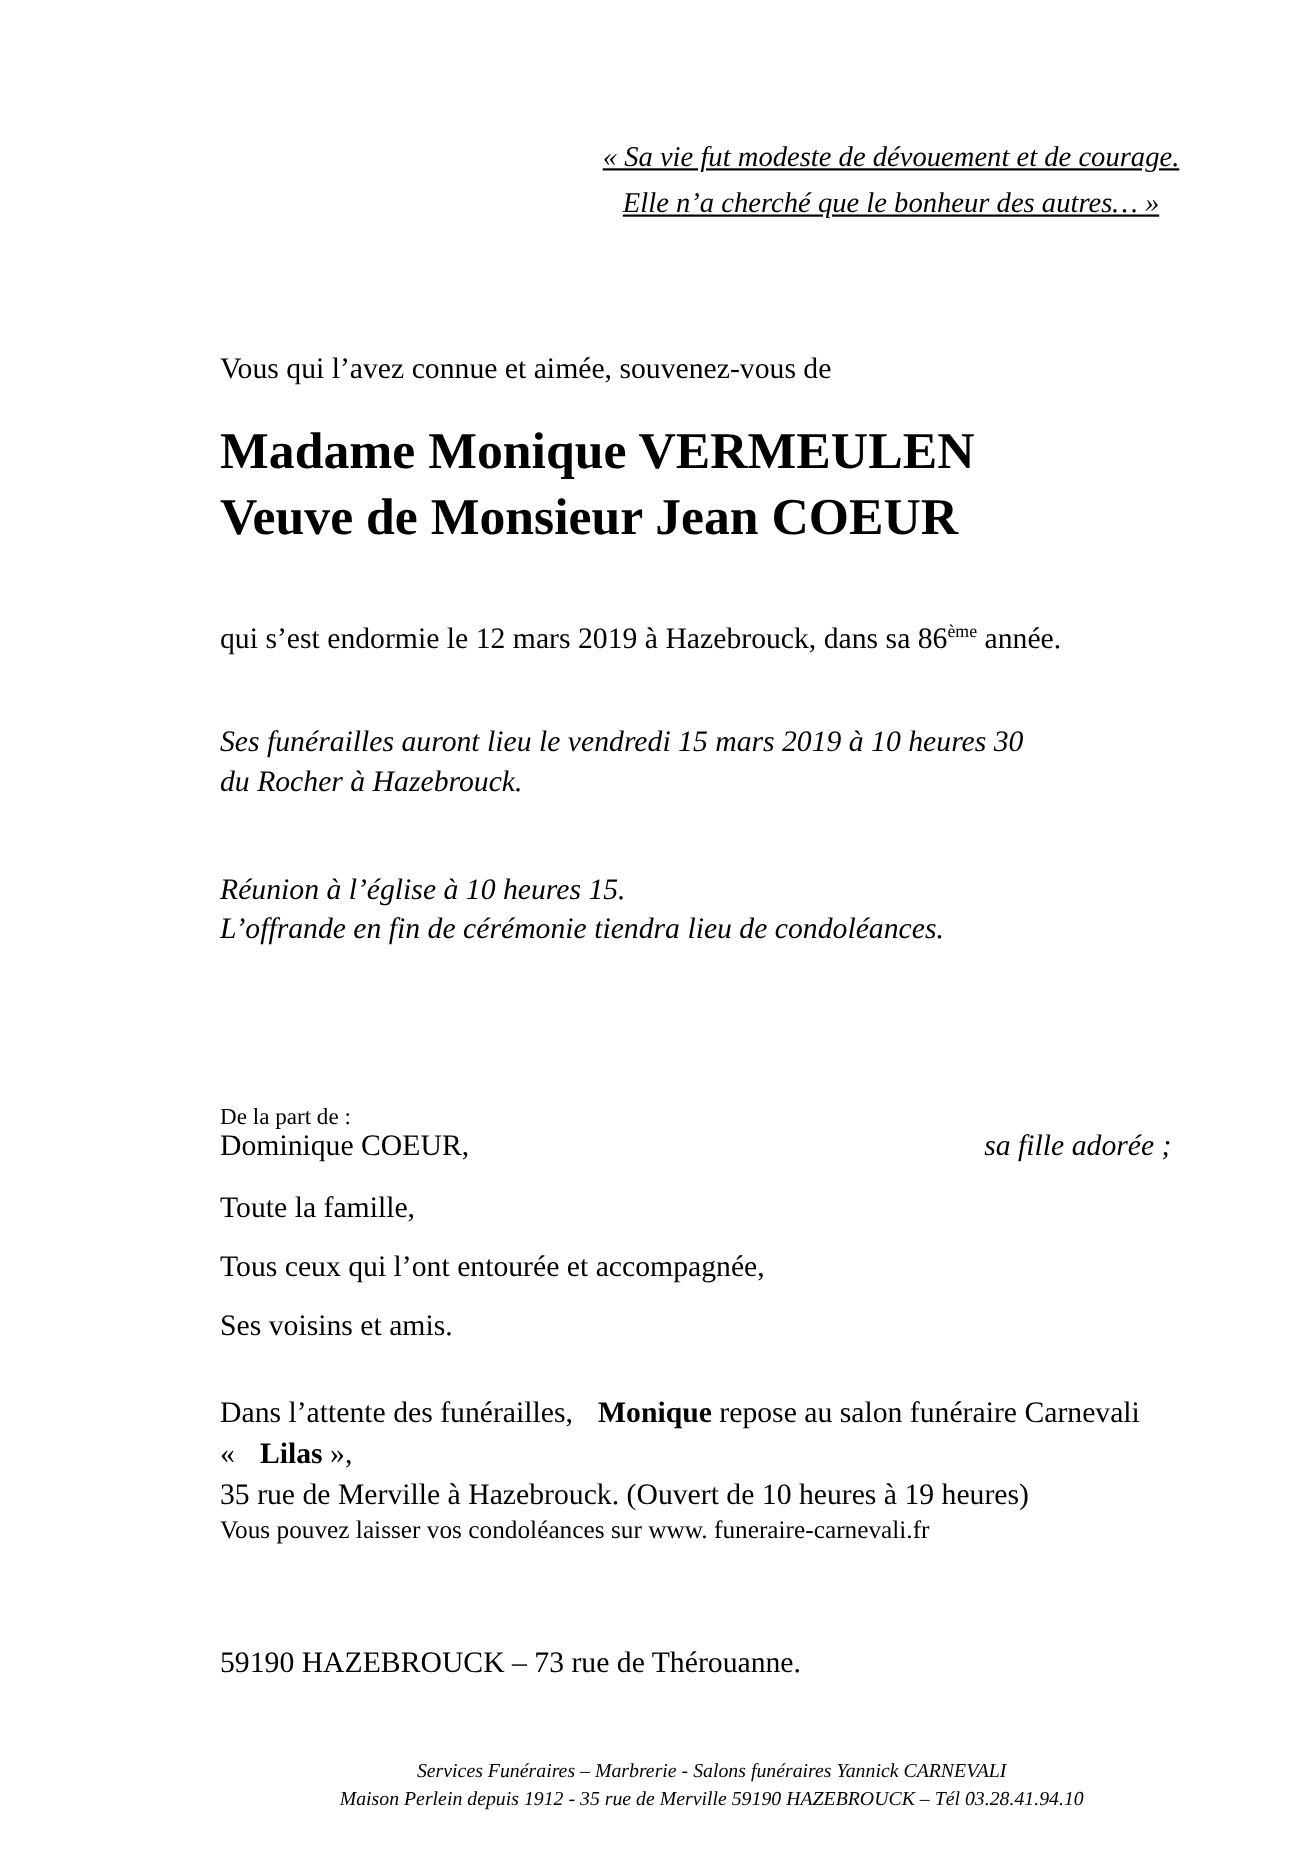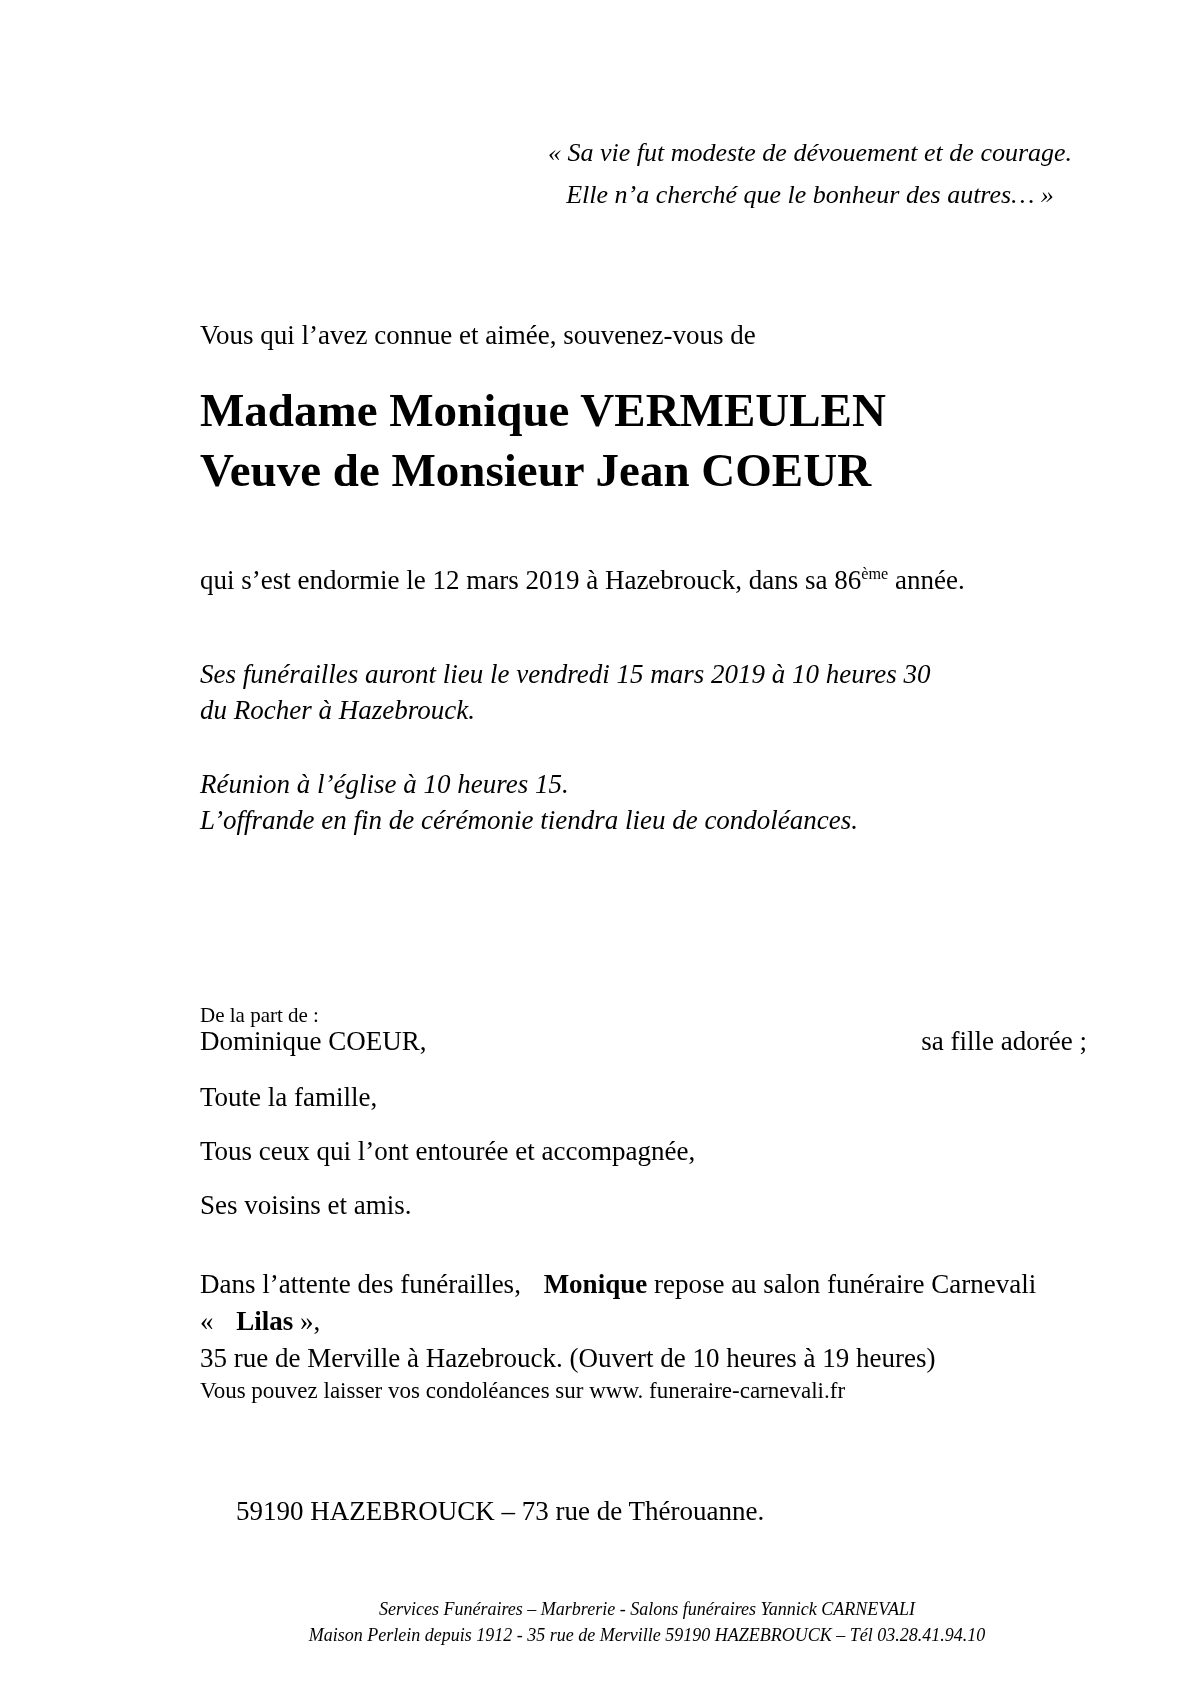--- a/index.html
+++ b/index.html
@@ -11,44 +11,45 @@
     color: #000000;
     font-family: "Liberation Serif", "DejaVu Serif", serif;
     overflow: hidden;
   }
   .abs { position: absolute; }
   .col { left: 200px; width: 955px; }
   .center { text-align: left; }
   .bold { font-weight: bold; margin-left: 16px; }
 
   .quote {
-    top: 132px; left: 470px; width: 680px;
+    top: 122px; left: 470px; width: 680px;
     font-style: italic; font-size: 26px; line-height: 42px;
     text-align: center;
+    text-decoration: underline;
   }
   .intro { top: 320px; font-size: 27px; }
   .title { top: 380px; font-size: 47px; font-weight: bold; line-height: 60px; }
   .death-line { top: 565px; font-size: 27px; }
   .death-line sup { font-size: 60%; line-height: 0; }
   .funeral-ceremony { top: 656px; font-size: 27px; line-height: 36px; font-style: italic; }
-  .funeral-meeting { top: 766px; font-size: 27px; line-height: 36px; font-style: italic; }
+  .funeral-meeting { top: 790px; font-size: 27px; line-height: 36px; font-style: italic; }
 
   .family-heading { top: 1003px; font-size: 21px; }
   .daughter-row {
     top: 1026px; font-size: 27px;
     display: flex; justify-content: space-between; align-items: baseline;
   }
-  .daughter-relation { margin-right: 68px; }
+  .daughter-relation { font-style: italic; margin-right: 90px; }
   .family-line-2 { top: 1082px; font-size: 27px; }
   .family-line-3 { top: 1136px; font-size: 27px; }
   .family-line-4 { top: 1190px; font-size: 27px; }
 
   .repose { top: 1266px; font-size: 27px; line-height: 37px; }
   .condolences { top: 1378px; font-size: 23px; font-family: Liberation Serif, serif; }
-  .address { top: 1496px; font-size: 27px; margin-left: 36px; }
+  .address { top: 1496px; font-size: 27px; }
 
   .footer {
     top: 1596px; left: 100px; width: 1094px;
     font-size: 18px; line-height: 26px;
     font-weight: normal; font-style: italic;
     text-align: center;
   }
 </style>
 </head>
 <body>

